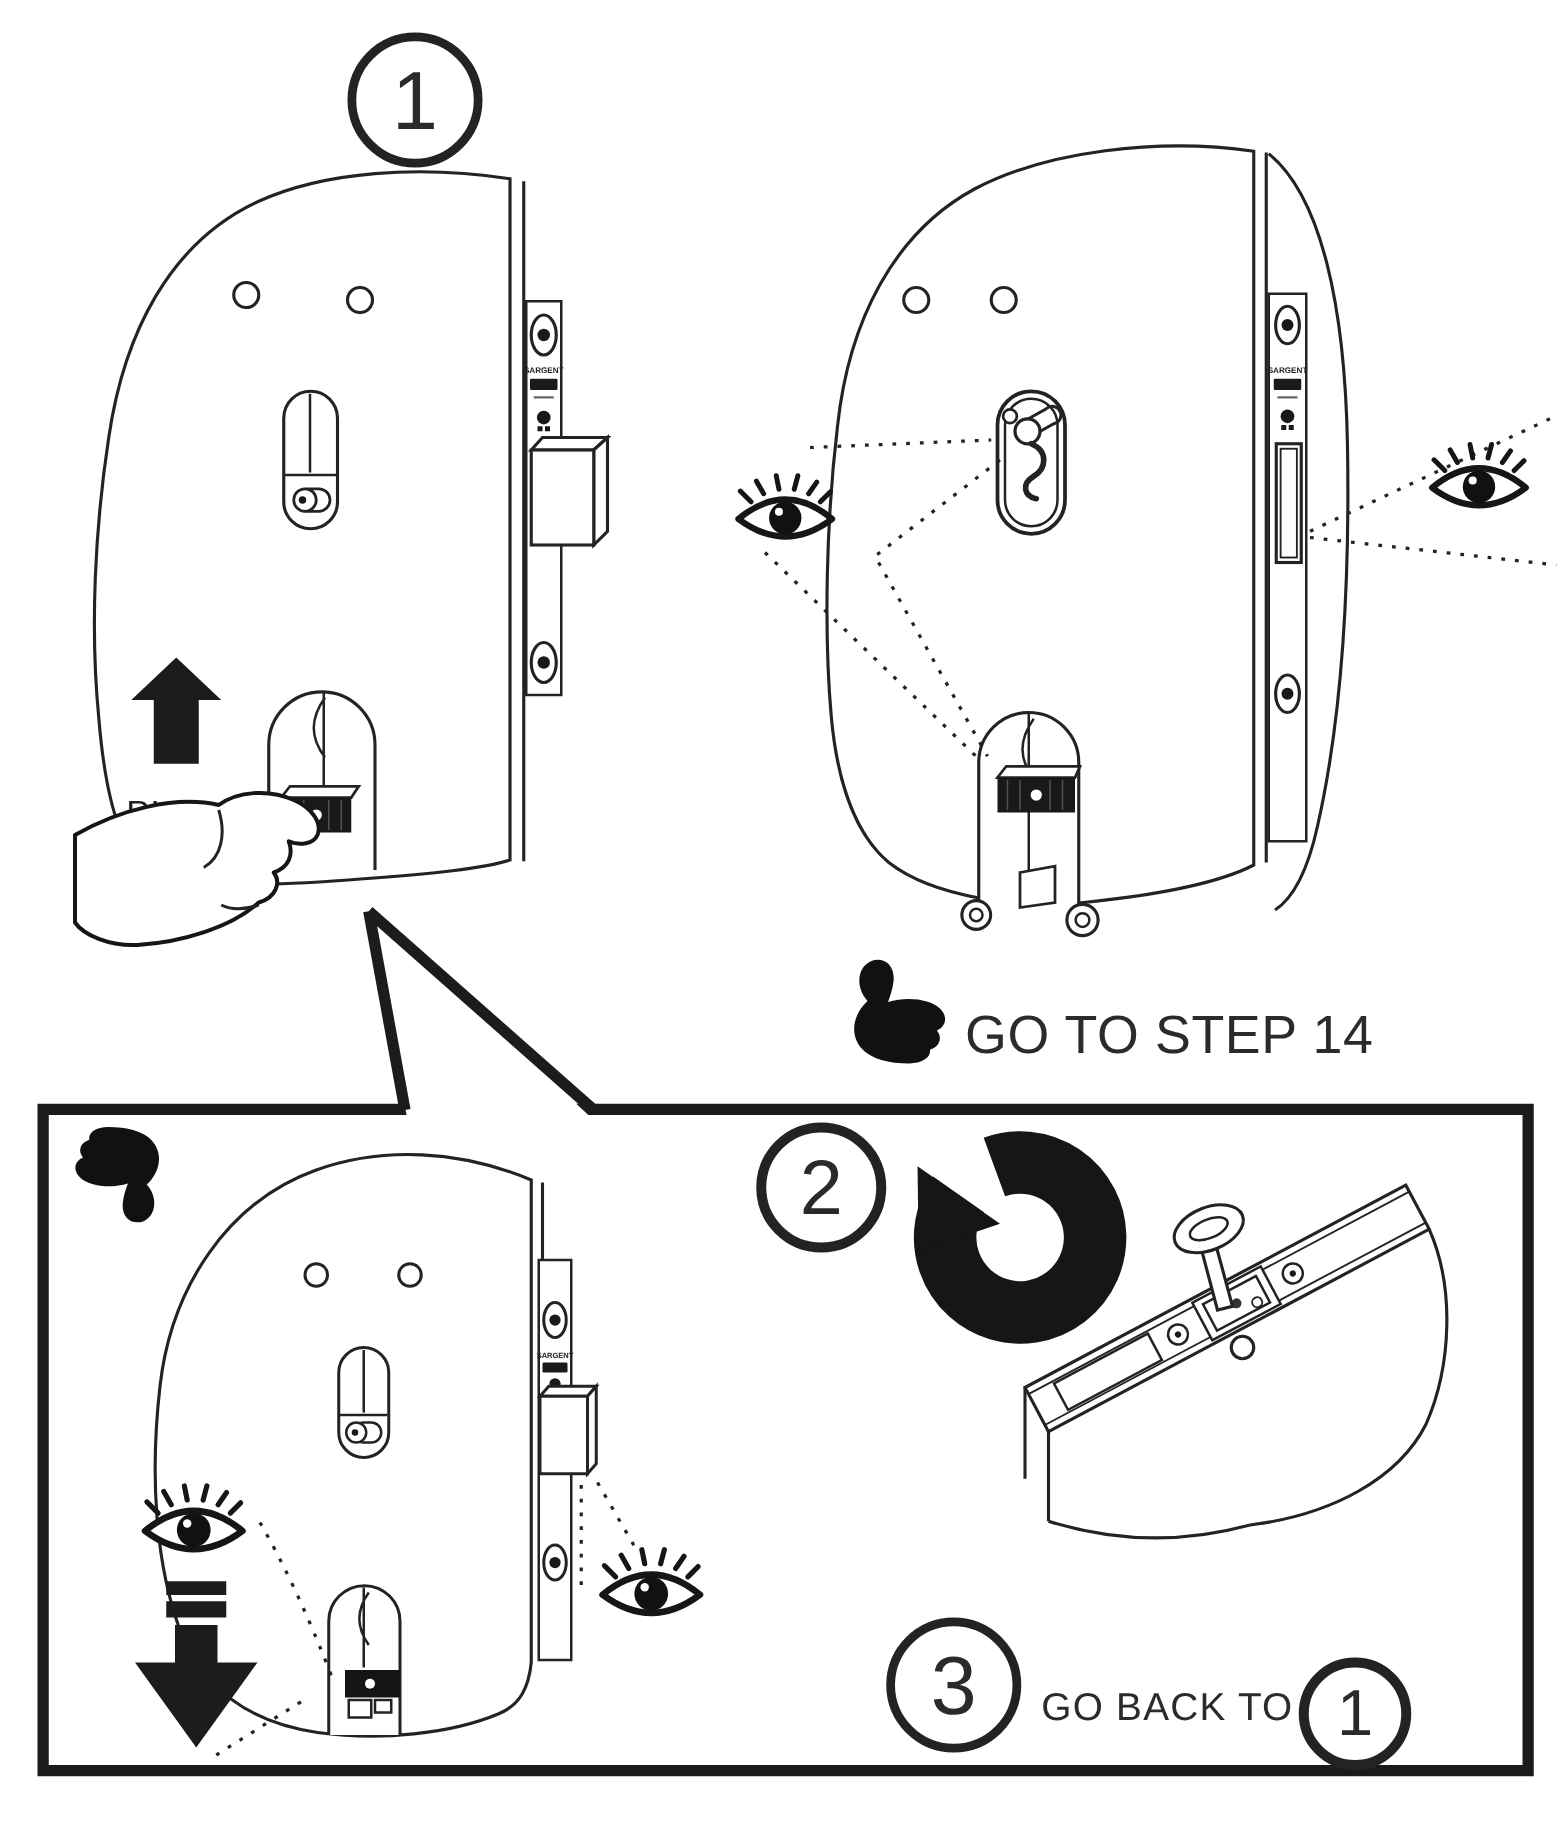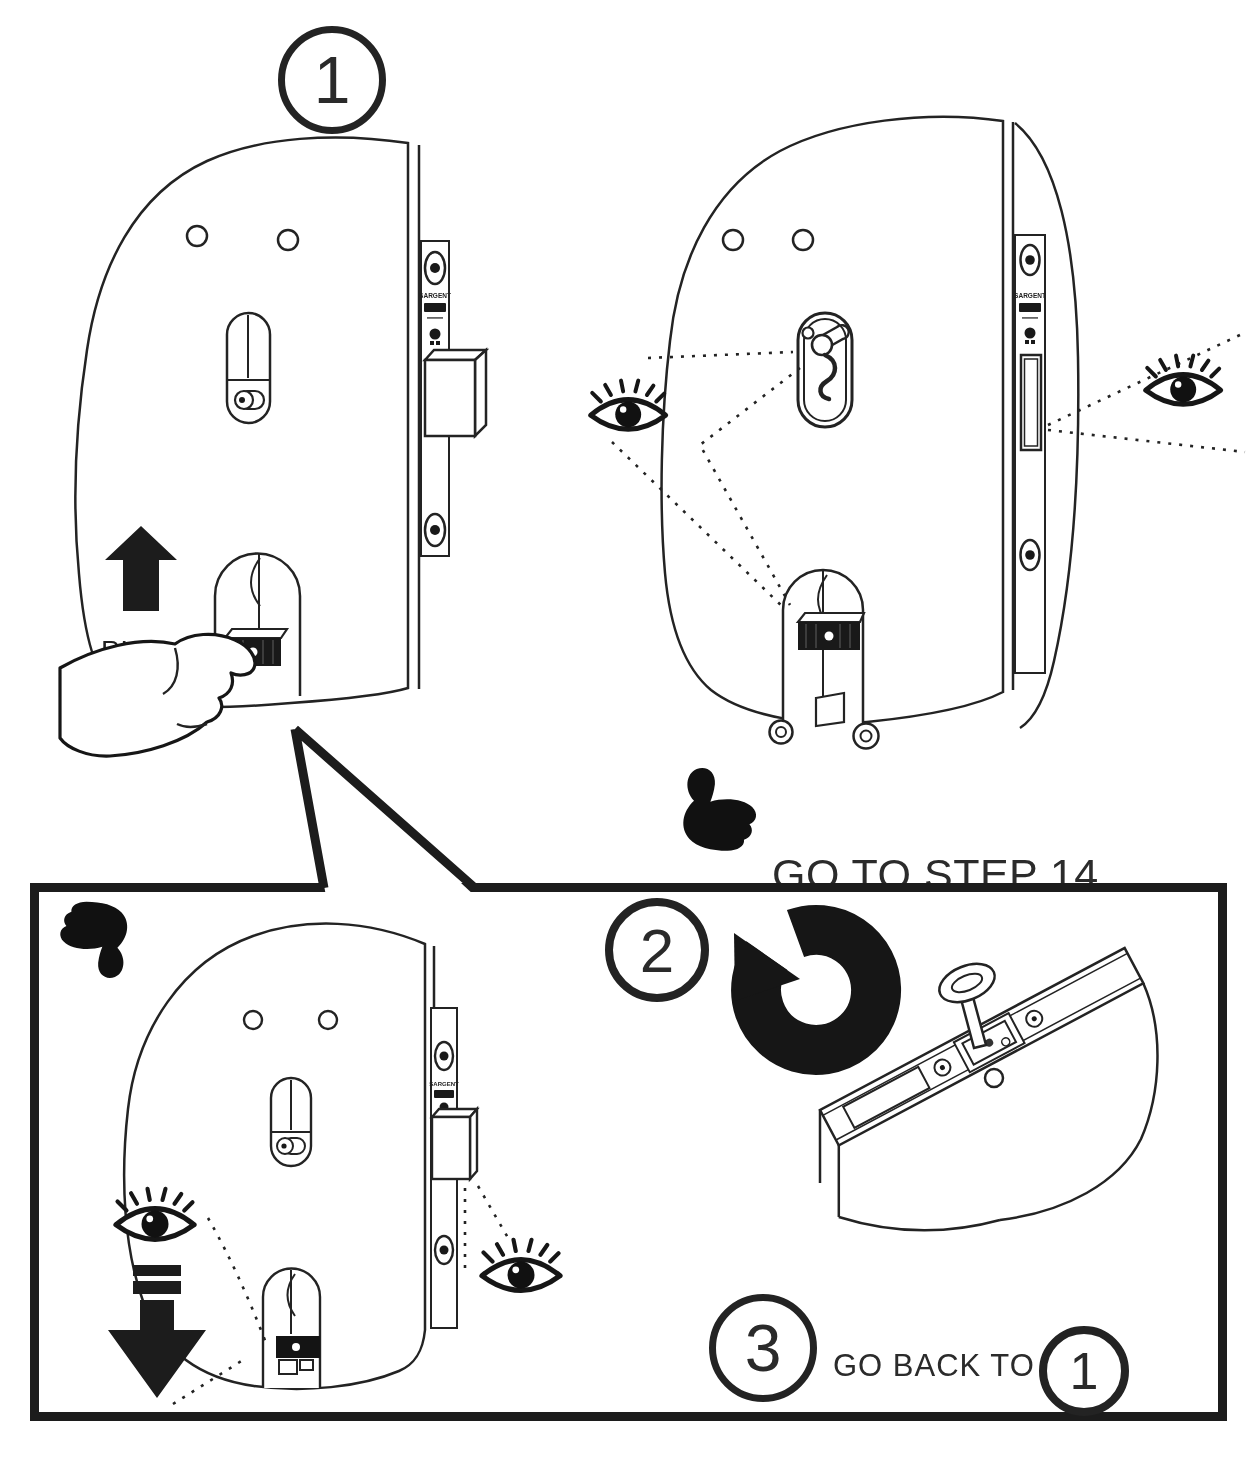--- a/index.html
+++ b/index.html
@@ -155,21 +155,21 @@
         <path d="M 22,34 L 10,22 M 36,25 L 28,11 M 53,20 L 50,5 M 70,20 L 74,5 M 86,25 L 95,12 M 99,34 L 110,23"></path>
       </g>
     </g>
   </svg>
 
   <svg style="left:664px;top:760px;" width="100" height="96" viewBox="0 0 110 100">
     <path fill="#111" d="M 33,42 C 22,30 24,12 36,7 C 47,3 57,10 56,24 C 55,32 53,38 51,43 C 67,38 88,40 97,49
          C 104,56 102,65 94,68 C 99,74 97,82 88,85 C 89,92 81,97 70,97 C 52,97 36,93 28,84
          C 17,72 20,54 33,42 Z"></path>
   </svg>
-  <div class="instr-text" style="left:772px;top:804px;font-size:43px;letter-spacing:0.5px;margin-top:46px;">GO TO STEP 14</div>
+  <div class="instr-text" style="left:772px;top:804px;font-size:43px;letter-spacing:0.5px;">GO TO STEP 14</div>
 
   <div id="decision-box"></div>
 
   <svg style="left:276px;top:712px;z-index:3;" width="228" height="186" viewBox="0 0 228 186">
     <polygon points="19,17 50,184 199,184" fill="#fff"></polygon>
     <path d="M 19,17 L 48,176 M 19,17 L 199,176" stroke="#1c1c1c" stroke-width="9" fill="none"></path>
   </svg>
 
   <svg style="left:53px;top:896px;" width="92" height="90" viewBox="0 0 110 100">
     <path fill="#111" transform="rotate(180 55 50)" d="M 33,42 C 22,30 24,12 36,7 C 47,3 57,10 56,24 C 55,32 53,38 51,43 C 67,38 88,40 97,49

